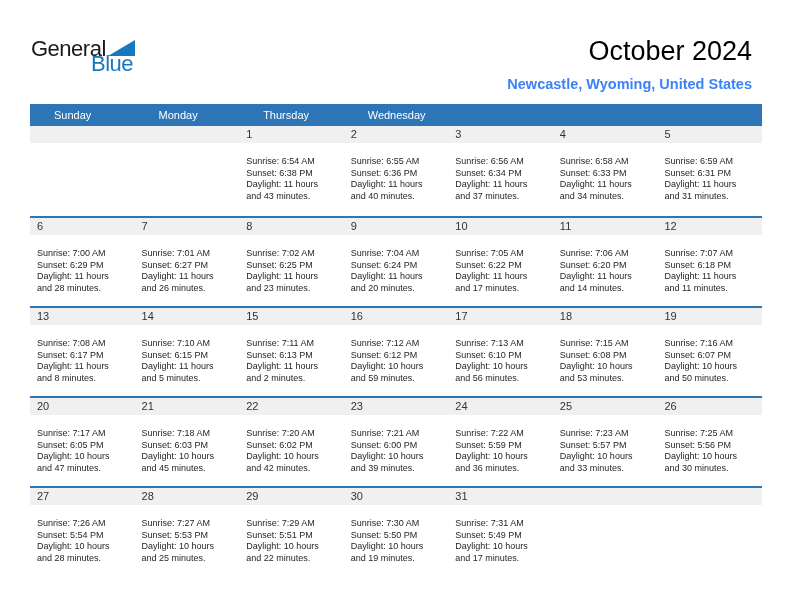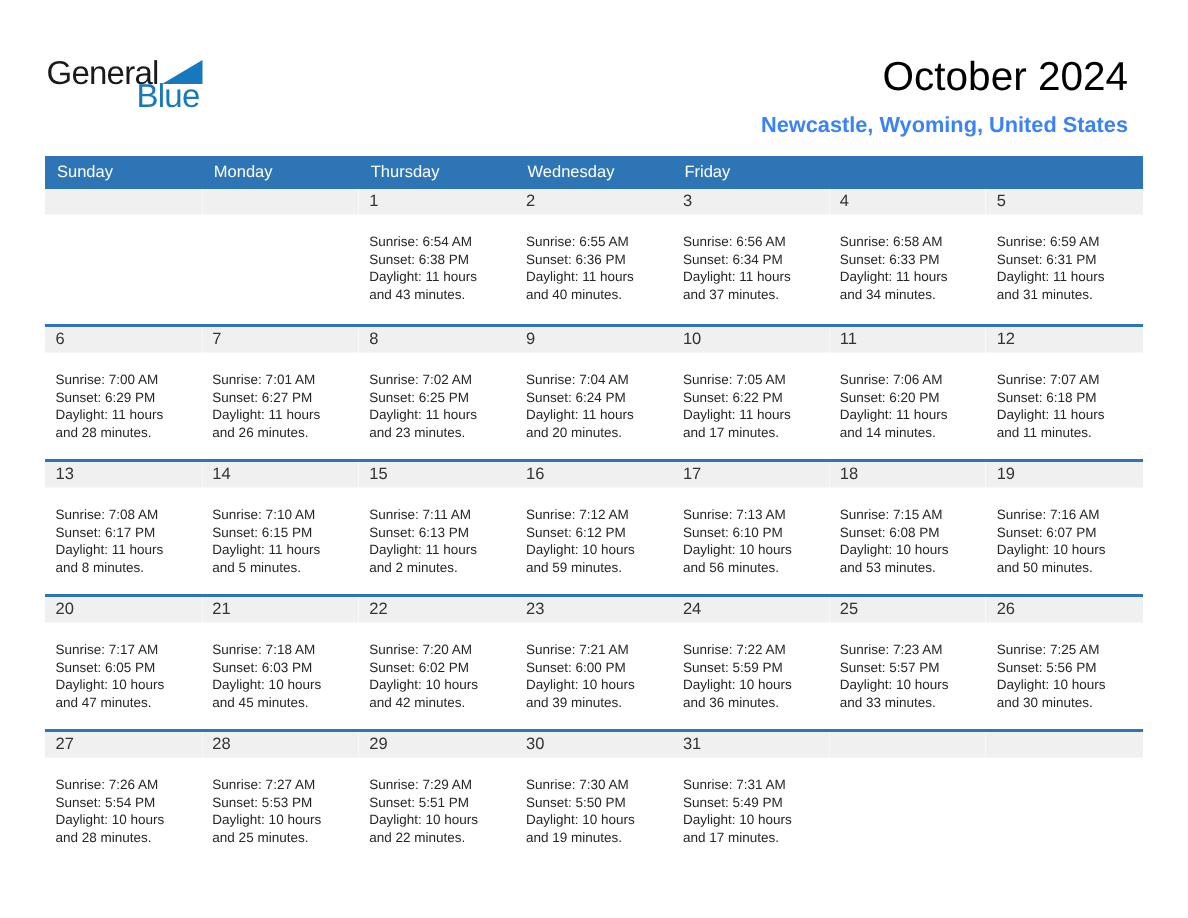--- a/index.html
+++ b/index.html
@@ -27,21 +27,21 @@
   .cal-title{font-size:27px;color:#000;font-weight:400;line-height:1.15;}
   .cal-subtitle{font-size:14.5px;color:#3b82f6;font-weight:700;margin-top:9px;}
 
   
   .calendar{position:absolute;left:30px;top:104px;width:732px;}
   .weekday-row{
     display:grid;grid-template-columns:repeat(7,1fr);
     background:#2e75b5;height:22px;
   }
   .weekday{
-    color:#ffffff;font-size:11px;line-height:22px;padding-left:8px;
+    color:#ffffff;font-size:11px;line-height:22px;padding-left:24px;
     overflow:hidden;white-space:nowrap;
   }
   .week-row{
     display:grid;grid-template-columns:repeat(7,1fr);
     height:90px;box-sizing:border-box;background:#ffffff;
   }
   .week-row.sep{border-top:2px solid #2e75b5;}
   .day-cell{overflow:hidden;}
   .day-number-band{
     background:#f0f0f0;height:17px;line-height:17px;
@@ -65,21 +65,20 @@
   <div class="cal-title">October 2024</div>
   <div class="cal-subtitle">Newcastle, Wyoming, United States</div>
 </div>
 
 <div class="calendar">
     <div class="weekday-row">
       <div class="weekday">Sunday</div>
       <div class="weekday">Monday</div>
       <div class="weekday">Thursday</div>
       <div class="weekday">Wednesday</div>
-      <div class="weekday">Friday</div>
     </div>
     <div class="week-row">
       <div class="day-cell">
         <div class="day-number-band"></div>
       </div>
       <div class="day-cell">
         <div class="day-number-band"></div>
       </div>
       <div class="day-cell">
         <div class="day-number-band">1</div>

